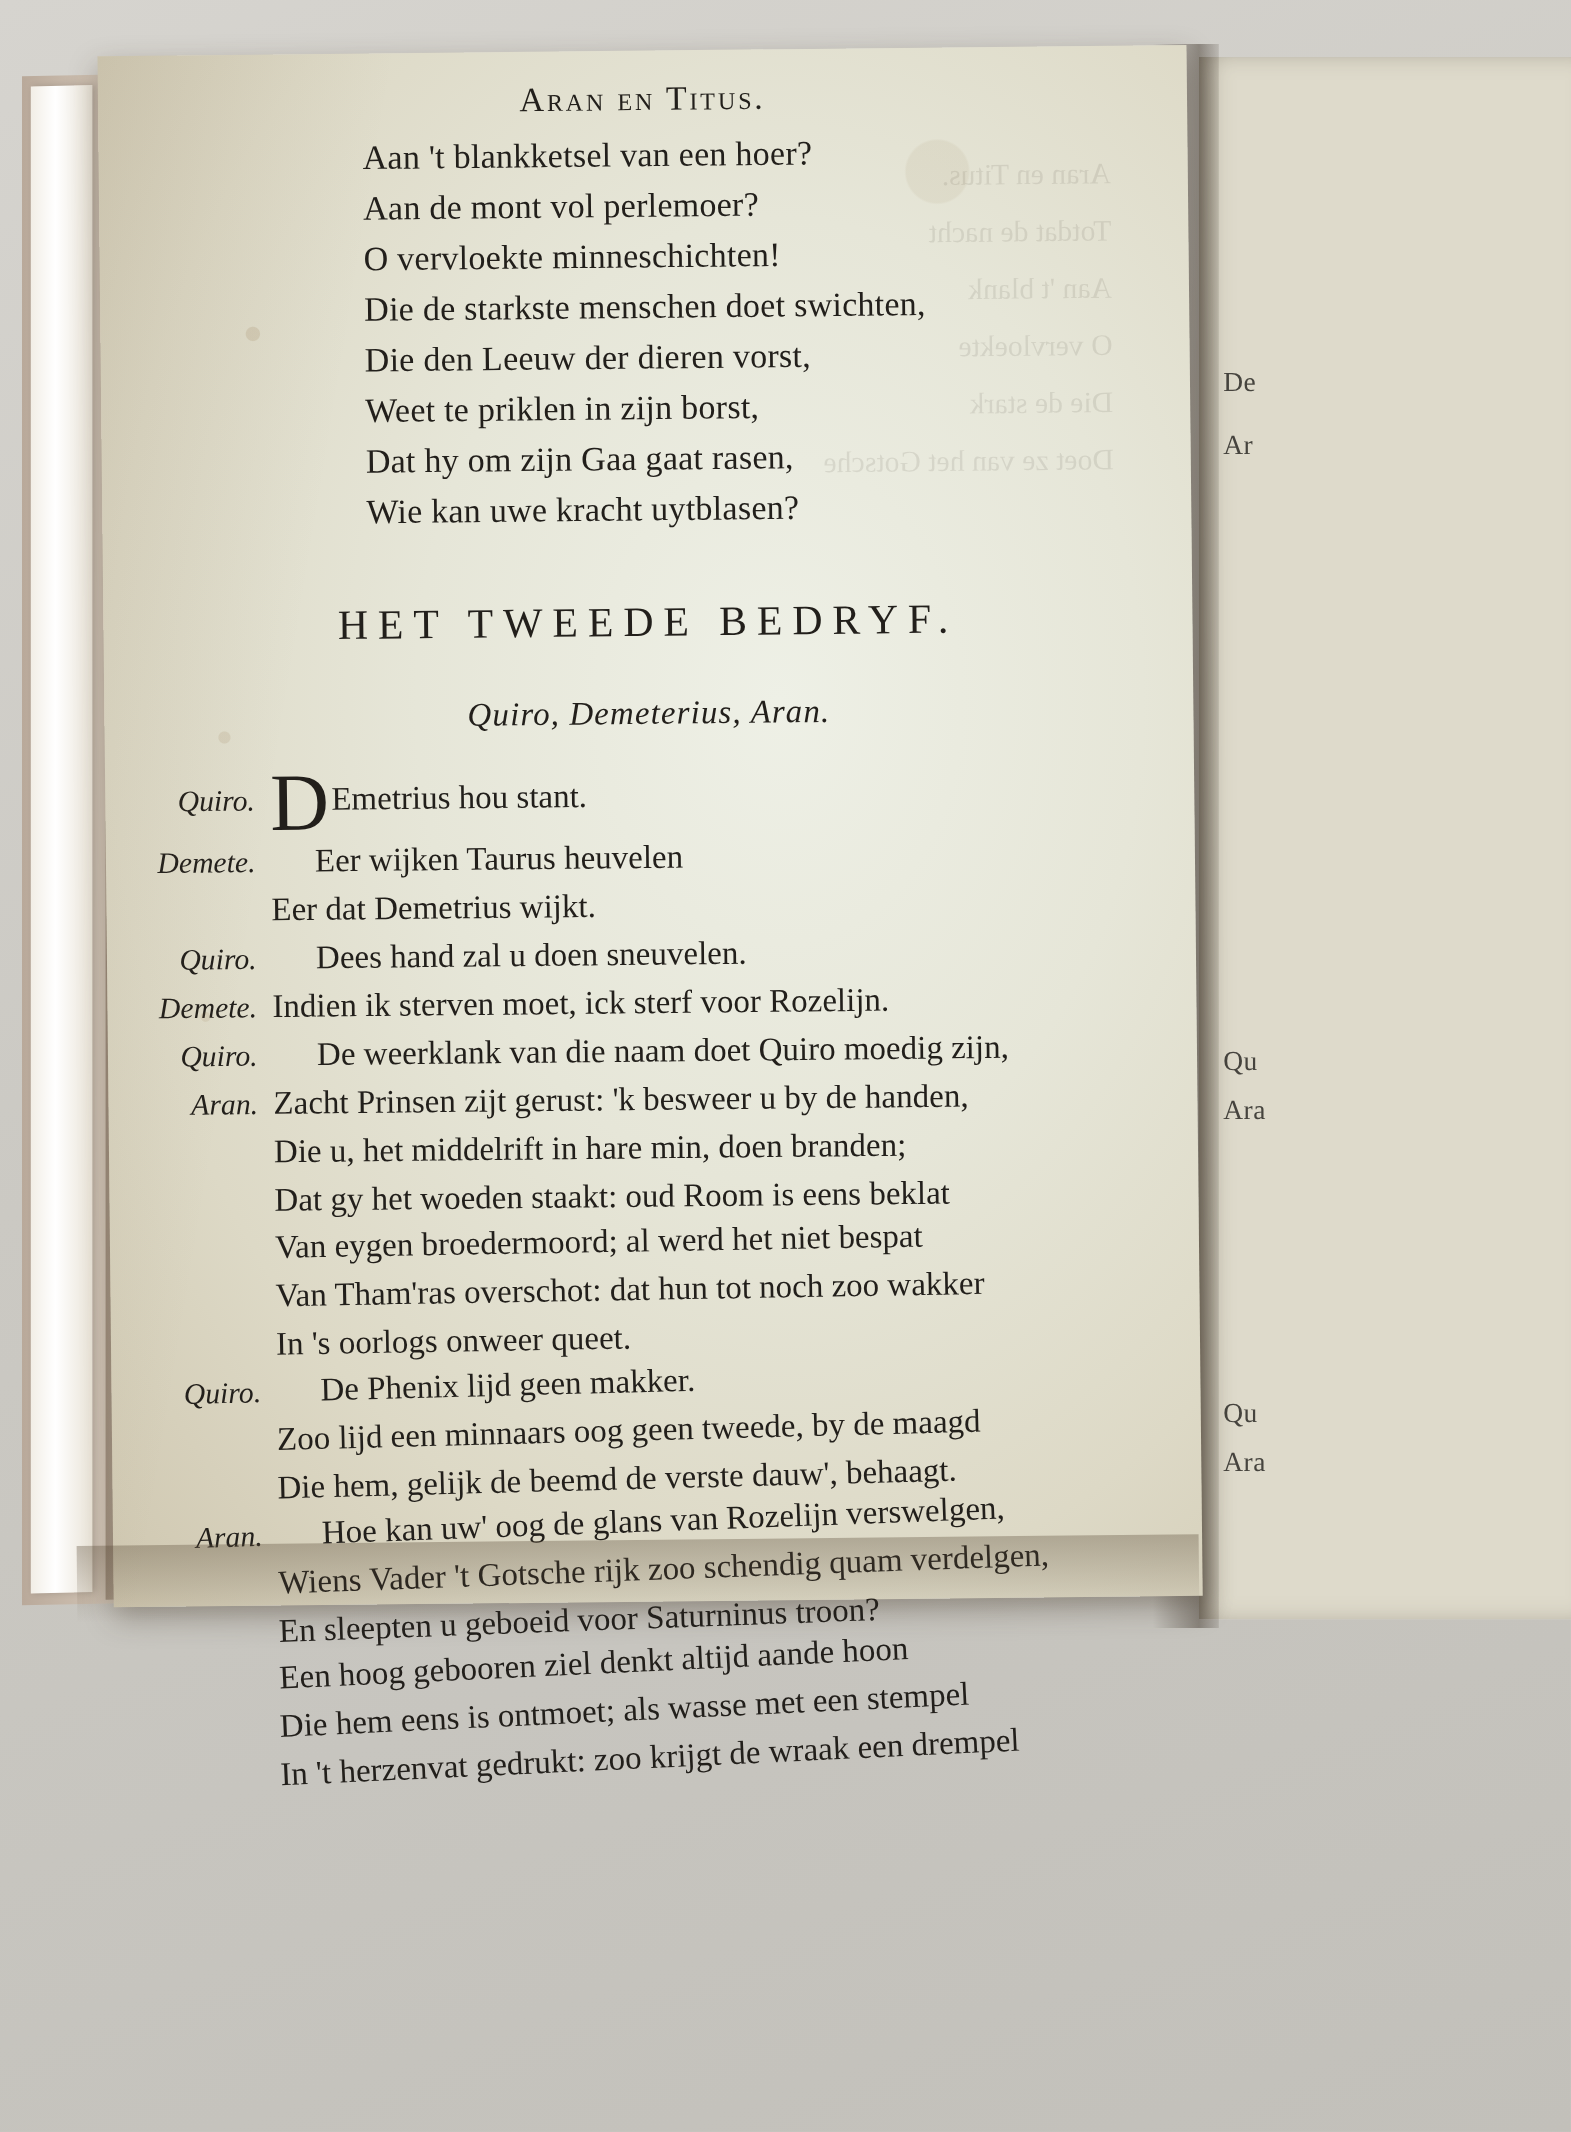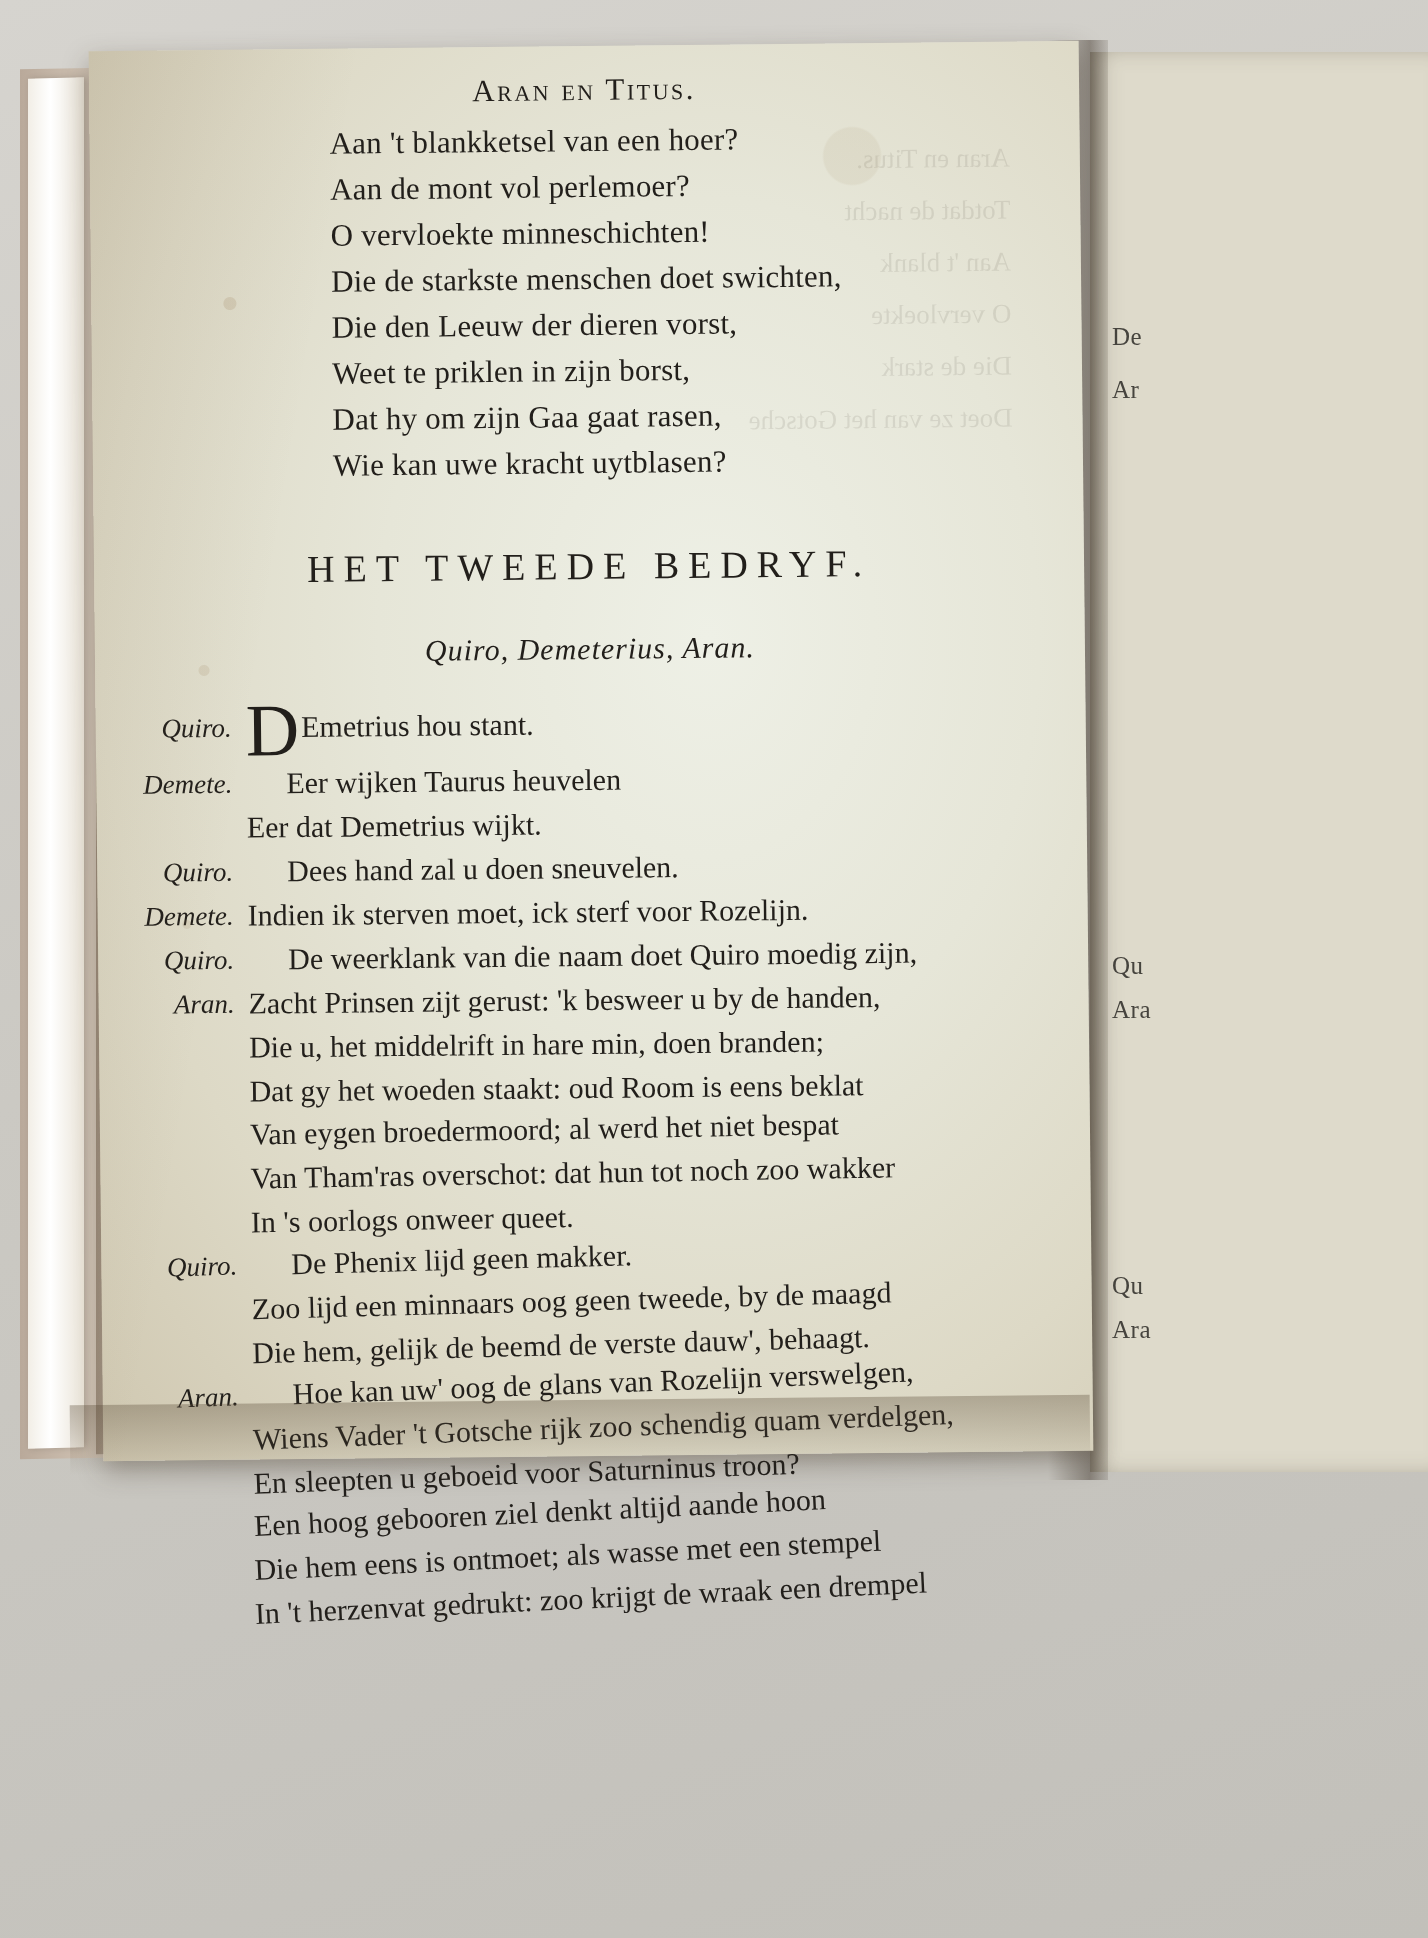--- a/index.html
+++ b/index.html
@@ -219,22 +219,22 @@
     transform: rotate(-0.6deg);
     pointer-events: none;
   }
 </style>
 </head>
 <body>
 
 <div class="photo">
 
   <div class="facing-page">
-    <div class="fp-text" style="top:271px">De</div>
-    <div class="fp-text" style="top:324px">Ar</div>
+    <div class="fp-text" style="top:282px">De</div>
+    <div class="fp-text" style="top:340px">Ar</div>
     <div class="fp-text" style="top:900px">Qu</div>
     <div class="fp-text" style="top:944px">Ara</div>
     <div class="fp-text" style="top:1220px">Qu</div>
     <div class="fp-text" style="top:1264px">Ara</div>
   </div>
 
   <div class="gutter-shadow"></div>
   <div class="book-block"></div>
   <div class="board-edge"></div>
   <div class="binding-crease"></div>

